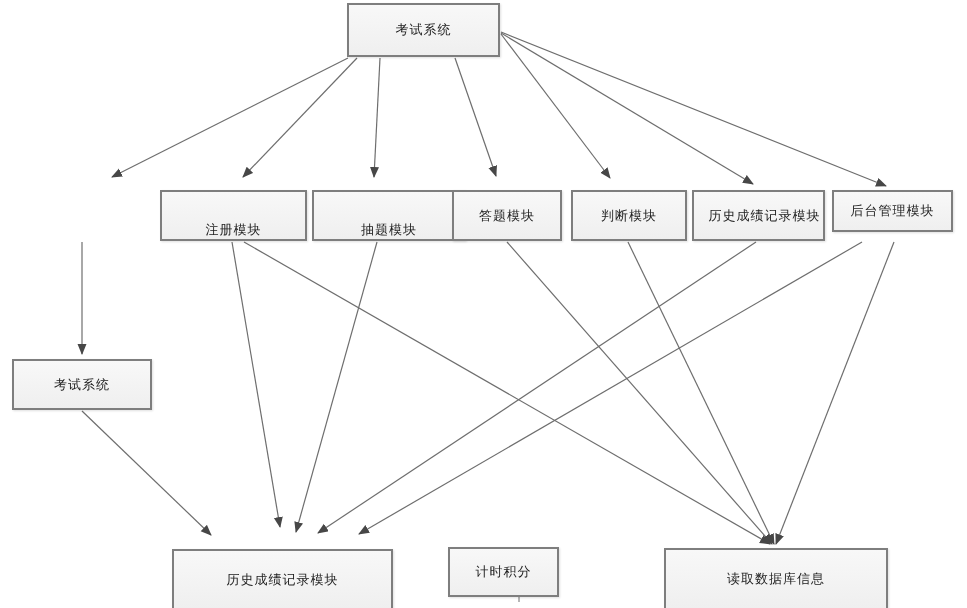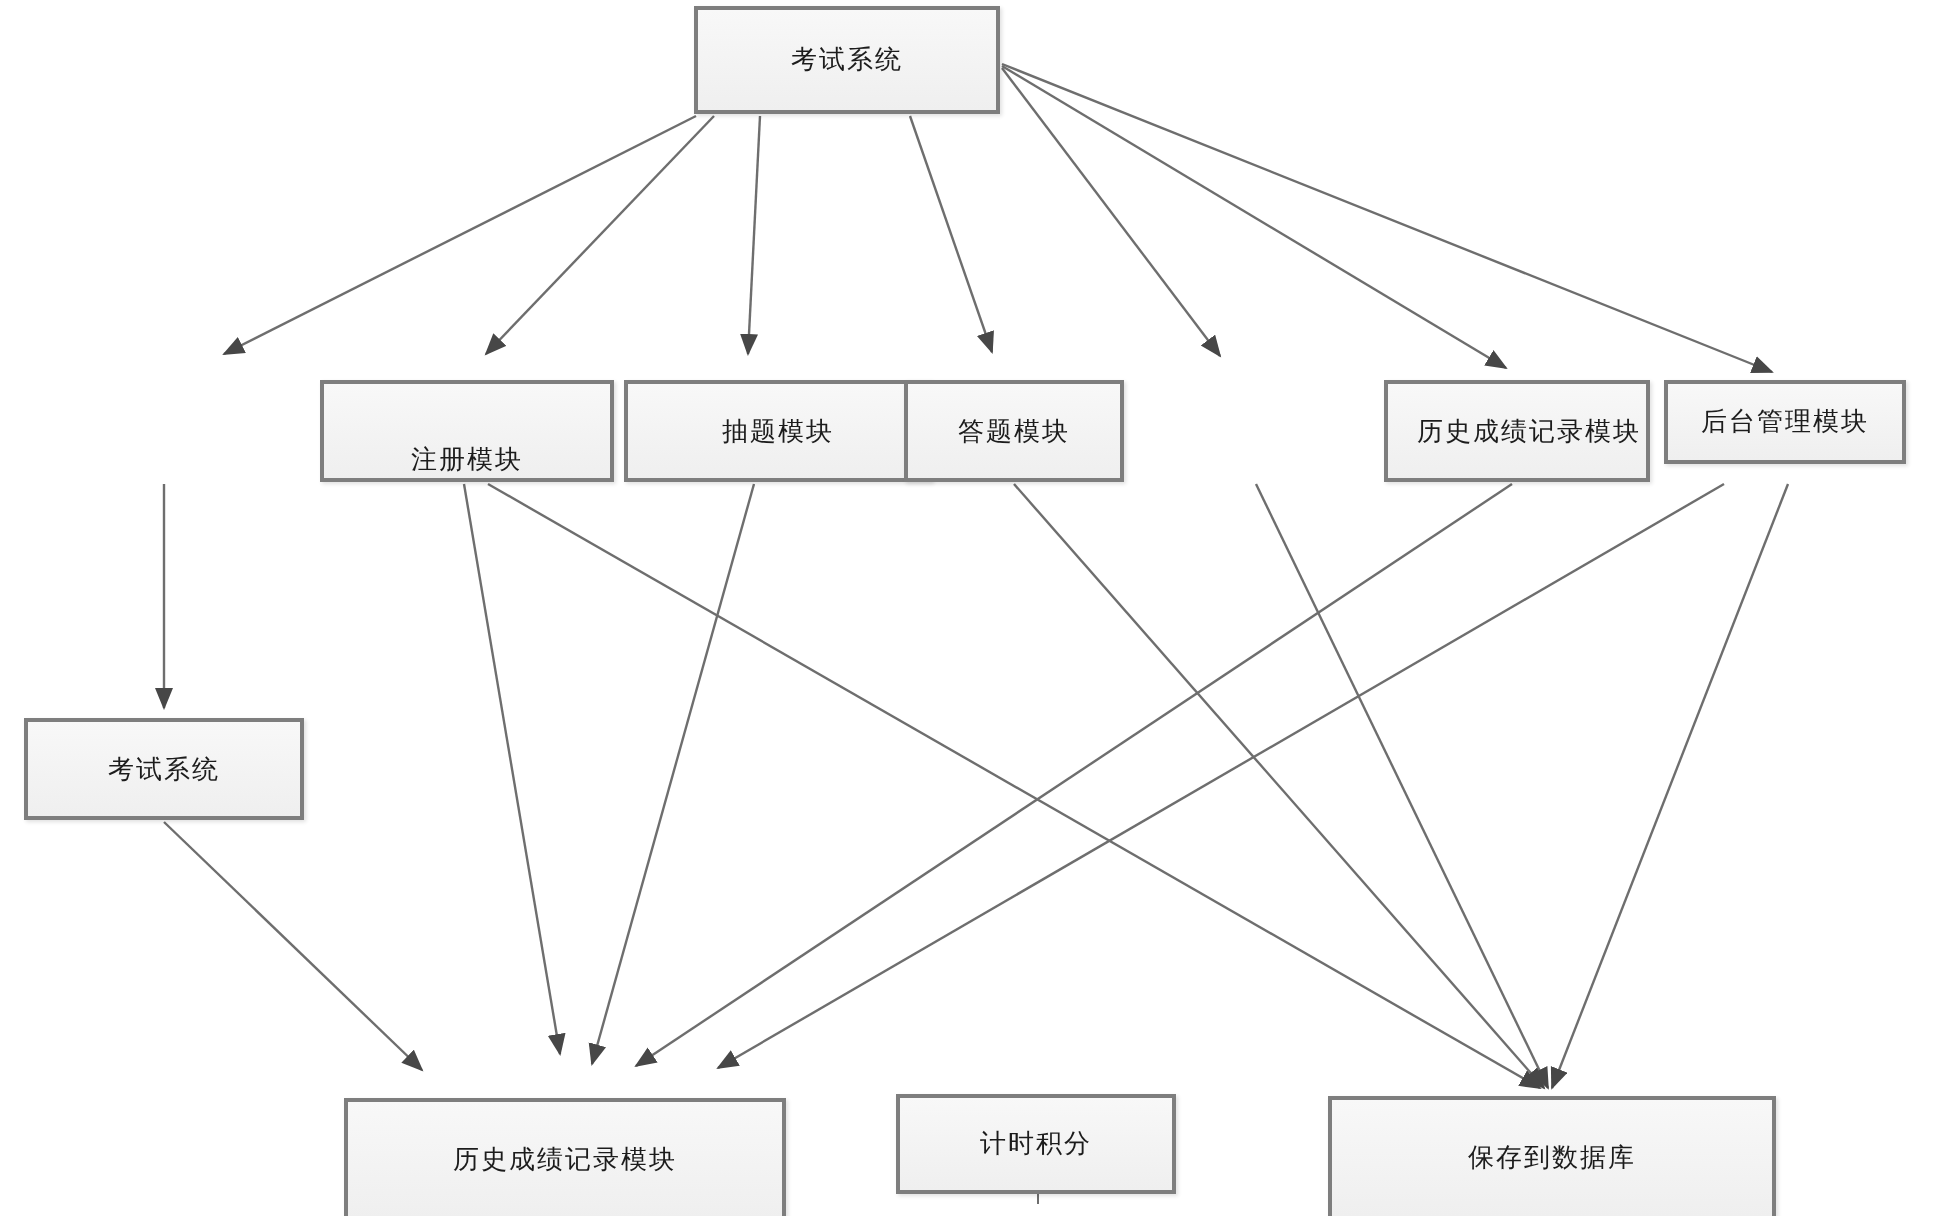--- a/index.html
+++ b/index.html
@@ -35,28 +35,28 @@
     justify-content: center;
     color: #1c1c1c;
     font-size: 13px;
     letter-spacing: 1px;
     white-space: nowrap;
   }
   
   #node-exam_system      { left:347px; top:3px;   width:153px; height:54px; }
   #node-login            { left:12px;  top:190px; width:140px; height:51px; }
   #node-register         { left:160px; top:190px; width:147px; height:51px;align-items:flex-end; }
-  #node-draw_question    { left:312px; top:190px; width:154px; height:51px; }
+  #node-draw_question    { left:312px; top:190px; width:154px; height:51px;align-items:flex-end; }
   #node-answer           { left:452px; top:190px; width:110px; height:51px; }
   #node-judge            { left:571px; top:190px; width:116px; height:51px; }
   #node-history_record   { left:692px; top:190px; width:133px; height:51px;padding-left:12px; }
   #node-admin            { left:832px; top:190px; width:121px; height:42px; }
   #node-identity_verify  { left:12px;  top:359px; width:140px; height:51px; }
   #node-read_db          { left:172px; top:549px; width:221px; height:62px; }
-  #node-timer_score      { left:448px; top:547px; width:140px; height:50px; }
+  #node-timer_score      { left:448px; top:547px; width:111px; height:50px; }
   #node-save_db          { left:664px; top:548px; width:224px; height:62px; }
 </style>
 </head>
 <body>
 
 <div id="canvas">
 
   <svg id="edges-svg" viewBox="0 0 967 608" xmlns="http://www.w3.org/2000/svg">
     <defs>
       <marker id="arrowhead" markerUnits="userSpaceOnUse" markerWidth="12" markerHeight="10" refX="10" refY="4.5" orient="auto">
@@ -89,32 +89,35 @@
   </div>
   <div class="node" id="node-register">
     <span>注册模块</span>
   </div>
   <div class="node" id="node-draw_question">
     <span>抽题模块</span>
   </div>
   <div class="node" id="node-answer">
     <span>答题模块</span>
   </div>
+  <div class="node" id="node-judge">
+    <span>判断模块</span>
+  </div>
   <div class="node" id="node-history_record">
     <span>历史成绩记录模块</span>
   </div>
   <div class="node" id="node-admin">
     <span>后台管理模块</span>
   </div>
   <div class="node" id="node-identity_verify">
     <span>考试系统</span>
   </div>
   <div class="node" id="node-read_db">
     <span>历史成绩记录模块</span>
   </div>
   <div class="node" id="node-timer_score">
     <span>计时积分</span>
   </div>
   <div class="node" id="node-save_db">
-    <span>保存到数据库</span>
+    <span>读取数据库信息</span>
   </div>
 
 </div>
 
 </body></html>

